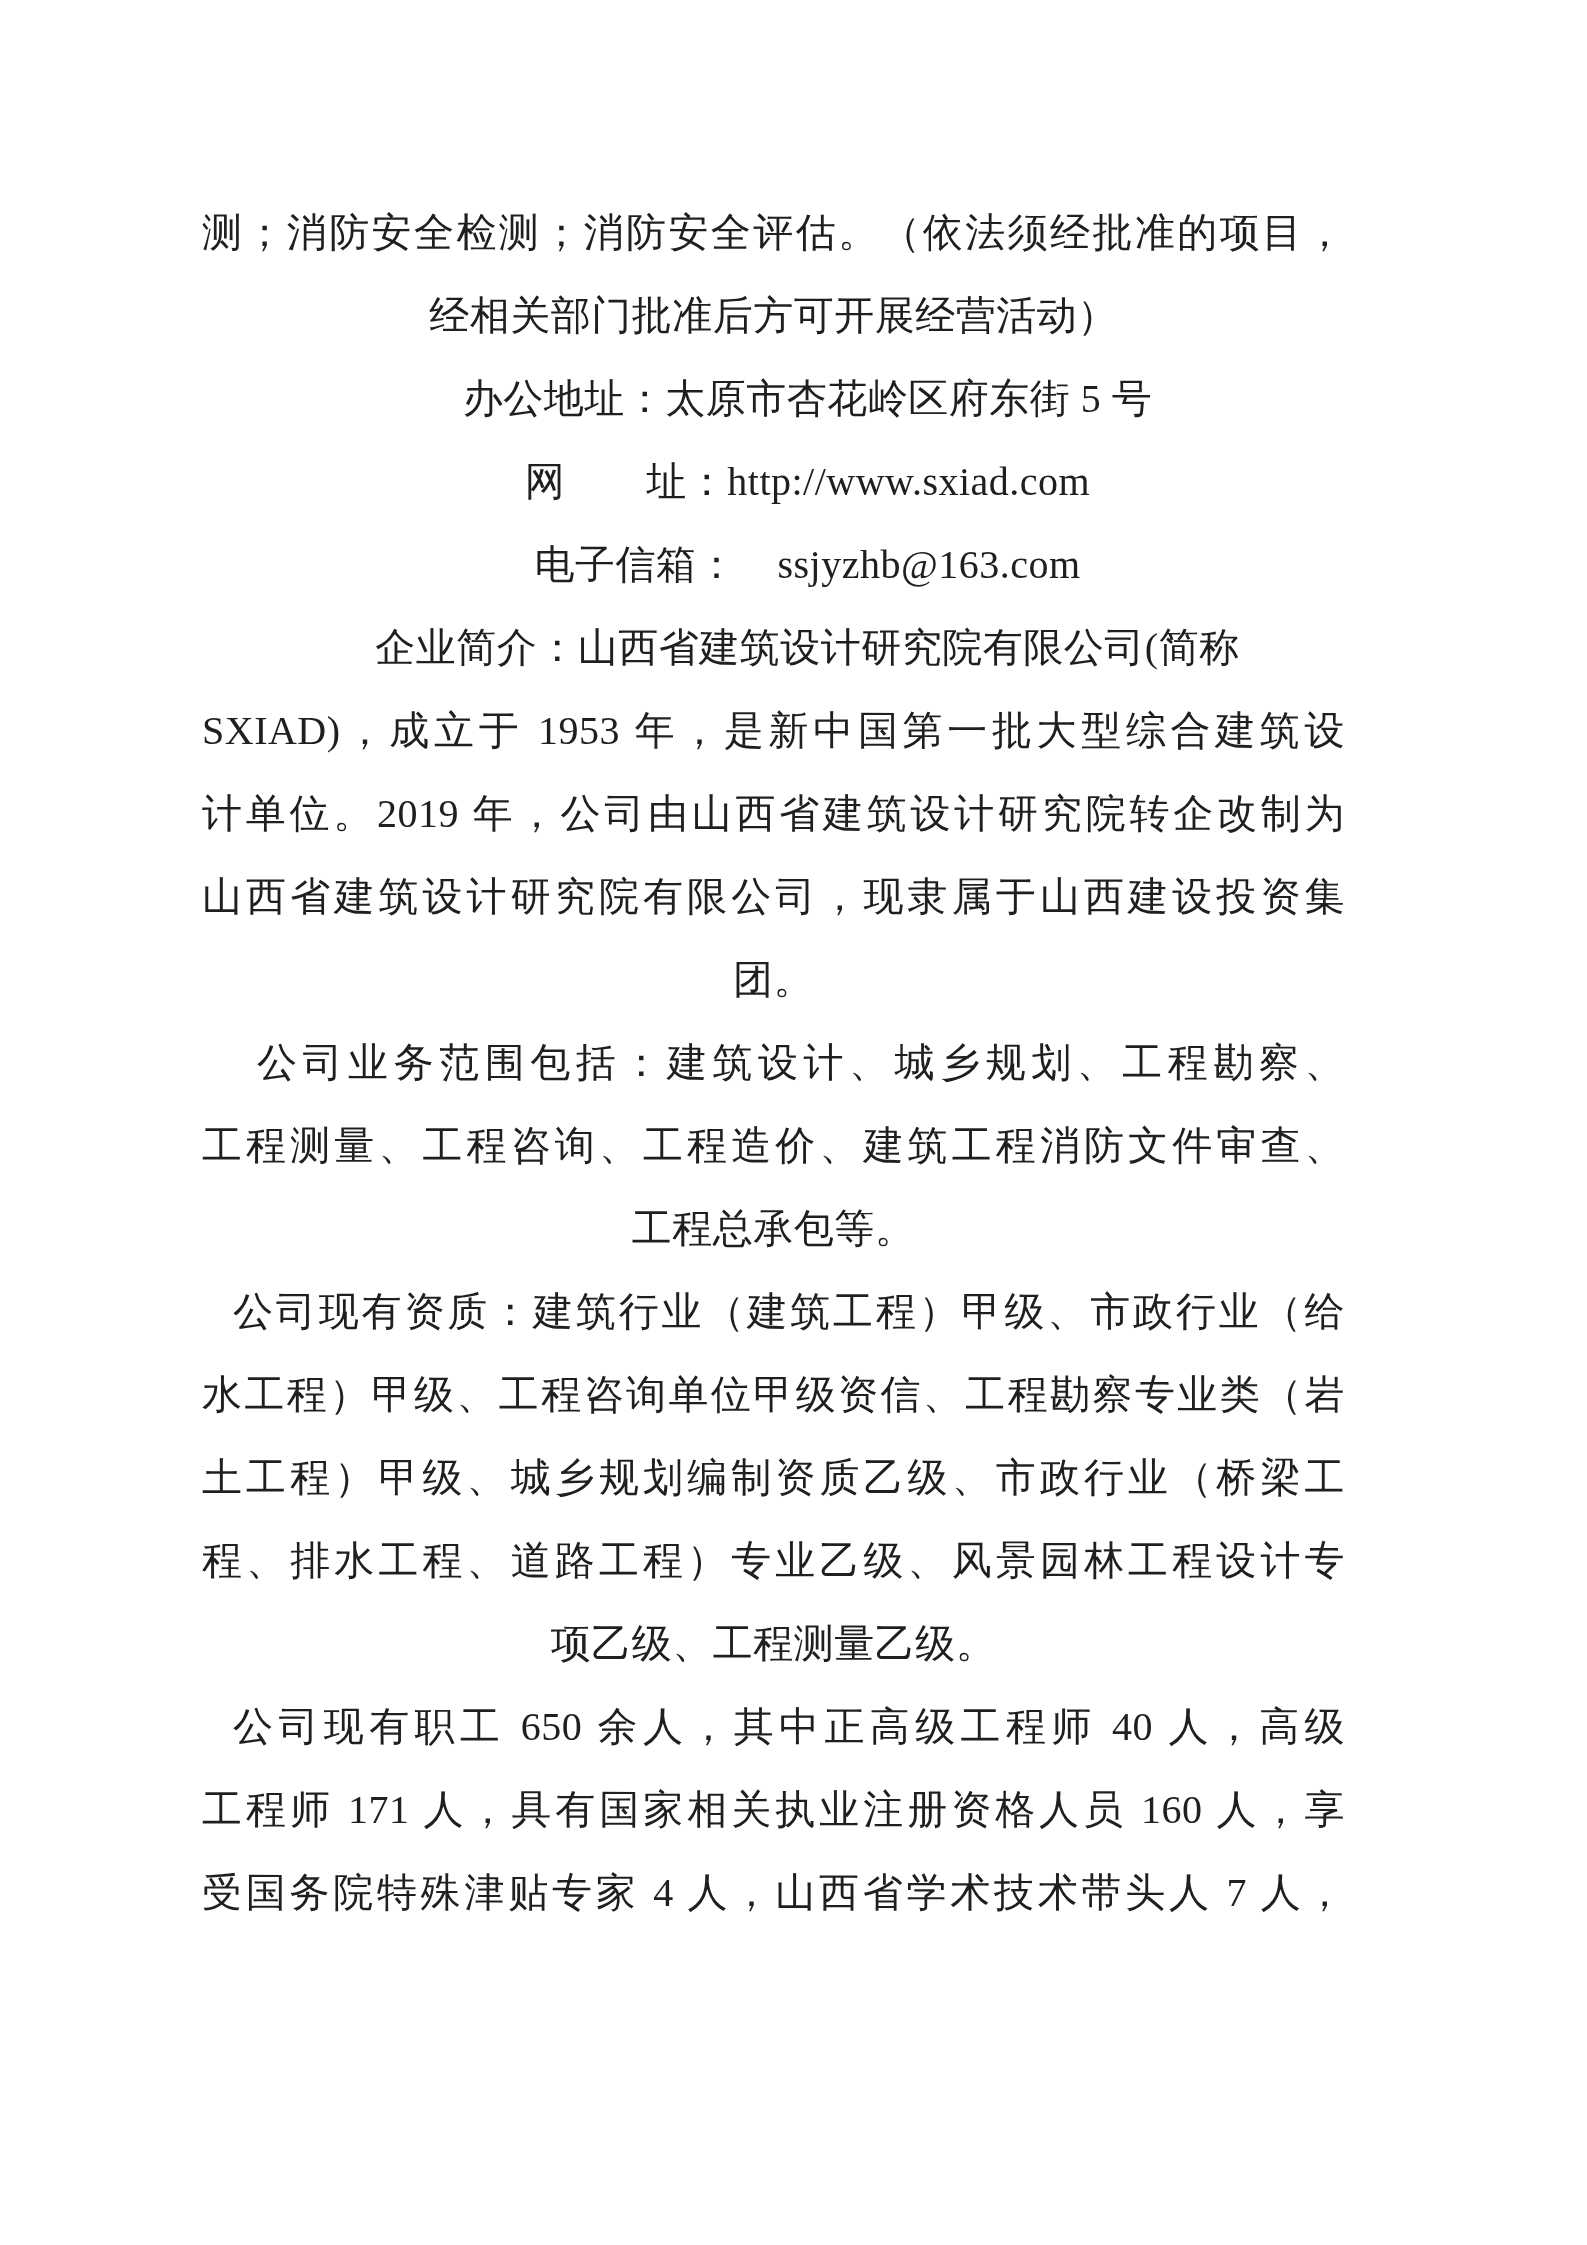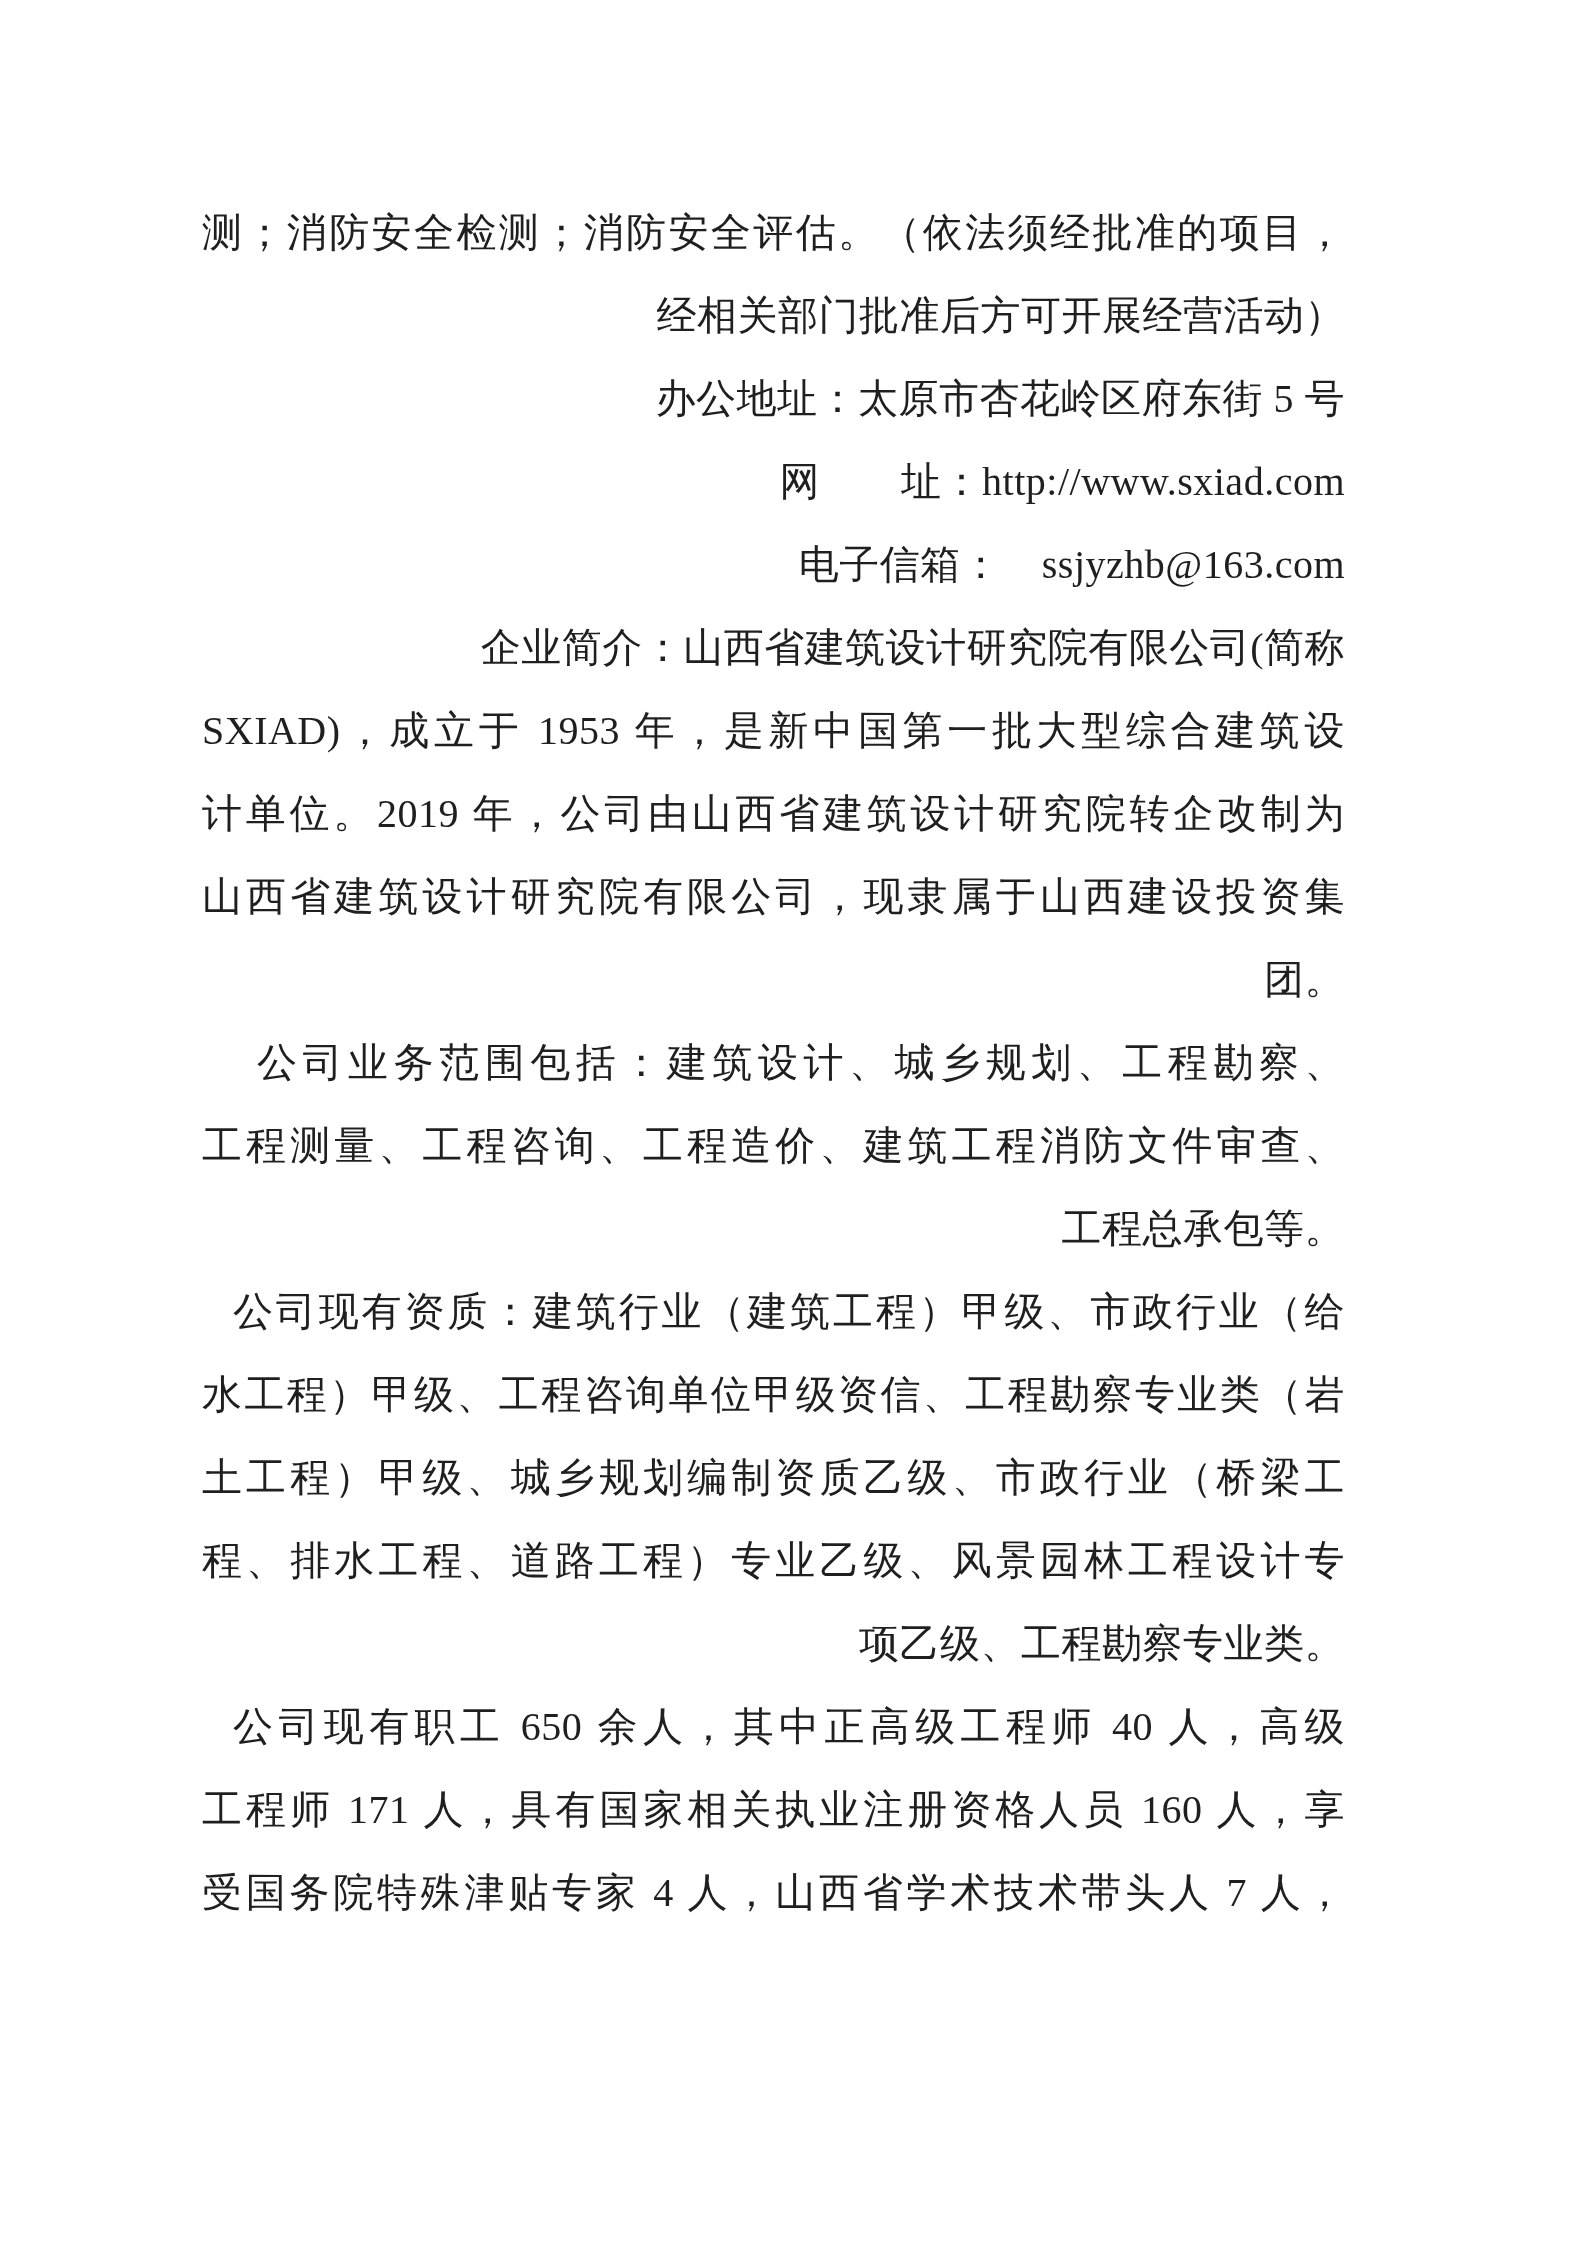--- a/index.html
+++ b/index.html
@@ -21,21 +21,21 @@
     left: 202px;
     top: 191px;
     width: 1143px;
   }
   .para { margin: 0; padding: 0; }
   .line {
     font-size: 40px;
     line-height: 83px;
     height: 83px;
     letter-spacing: 0.5px;
-    text-align: right;
+    text-align: center;
     font-weight: 400;
   }
   
   .fill {
     text-align: justify;
     text-align-last: justify;
   }
   
   .ind-68 { padding-left: 68px; }
   .ind-55 { padding-left: 55px; }
@@ -77,21 +77,21 @@
       <div class="line fill ind-55">公司业务范围包括：建筑设计、城乡规划、工程勘察、</div>
       <div class="line fill">工程测量、工程咨询、工程造价、建筑工程消防文件审查、</div>
       <div class="line">工程总承包等。</div>
     </div>
 
     <div class="para">
       <div class="line fill ind-31">公司现有资质：建筑行业（建筑工程）甲级、市政行业（给</div>
       <div class="line fill">水工程）甲级、工程咨询单位甲级资信、工程勘察专业类（岩</div>
       <div class="line fill">土工程）甲级、城乡规划编制资质乙级、市政行业（桥梁工</div>
       <div class="line fill">程、排水工程、道路工程）专业乙级、风景园林工程设计专</div>
-      <div class="line">项乙级、工程勘察专业类。</div>
+      <div class="line">项乙级、工程测量乙级。</div>
     </div>
 
     <div class="para">
       <div class="line fill ind-31">公司现有职工 650 余人，其中正高级工程师 40 人，高级</div>
       <div class="line fill">工程师 171 人，具有国家相关执业注册资格人员 160 人，享</div>
       <div class="line fill">受国务院特殊津贴专家 4 人，山西省学术技术带头人 7 人，</div>
     </div>
 
   </div>
 </div>

